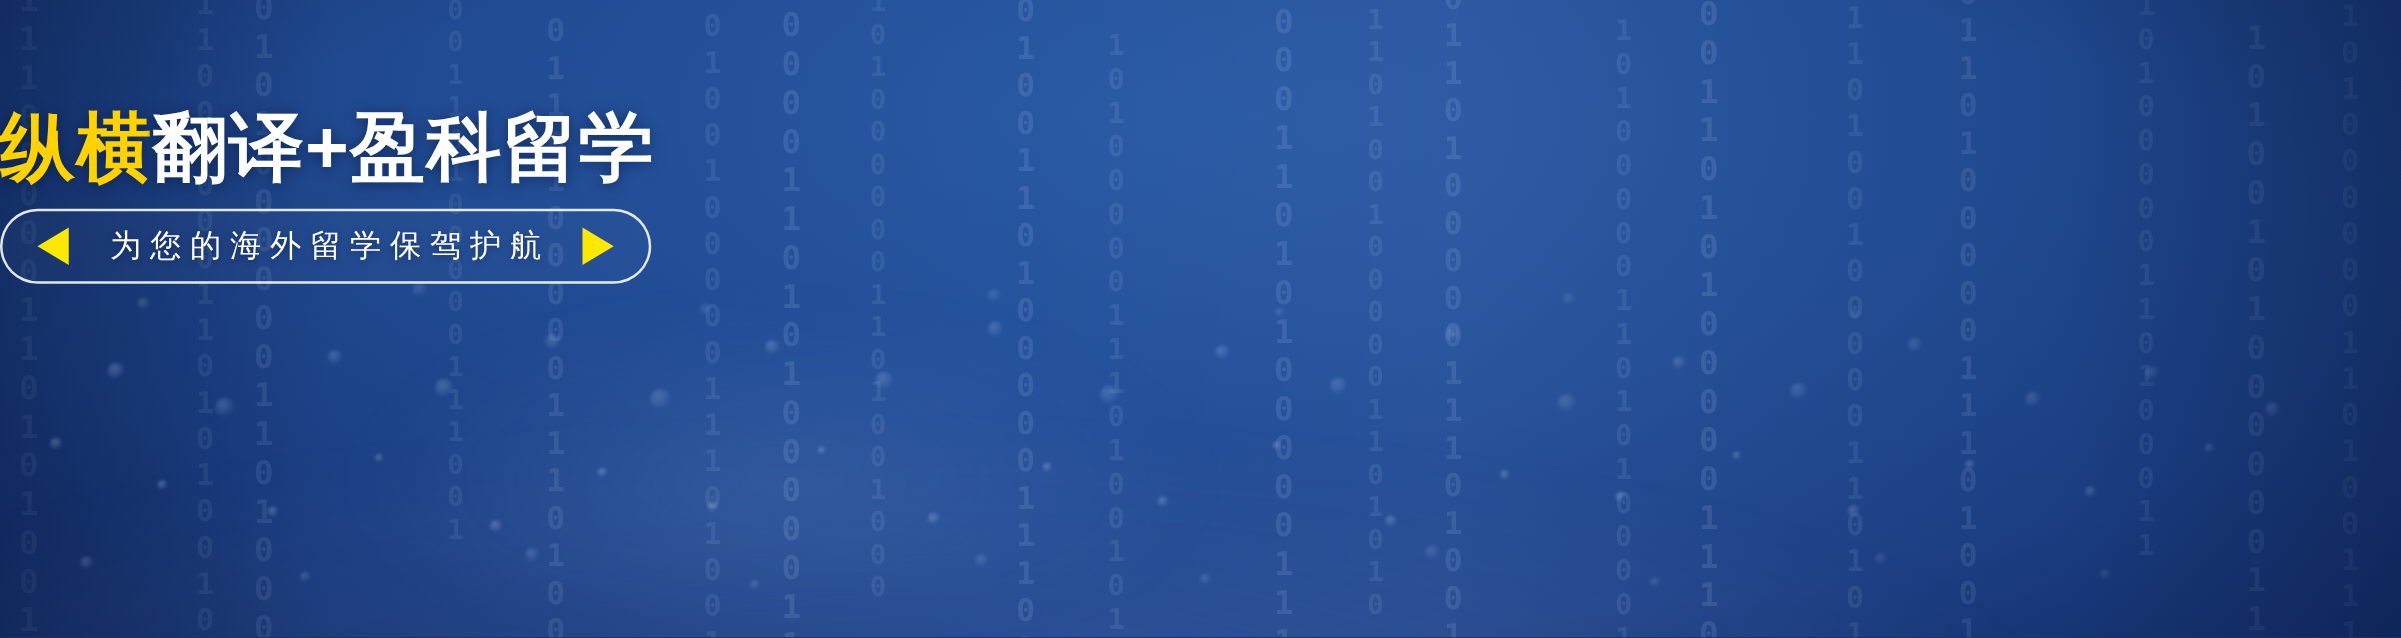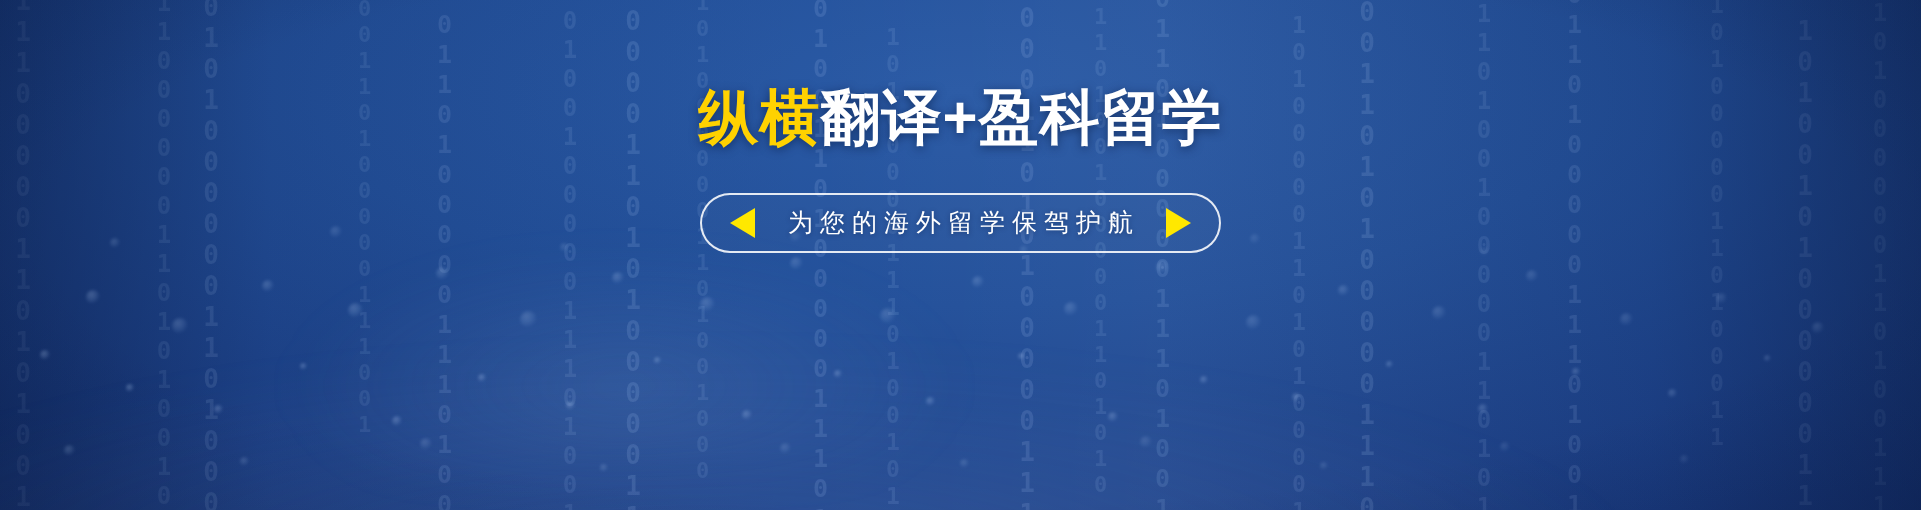--- a/index.html
+++ b/index.html
@@ -89,21 +89,21 @@
     background: radial-gradient(55% 90% at 50% 60%, rgba(170,205,250,0.13) 0%, rgba(170,205,250,0) 72%);
     filter: blur(26px);
   }
 
   
   .content {
     position: absolute;
     inset: 0;
     display: flex;
     flex-direction: column;
-    align-items: center;
+    align-items: flex-start;
     z-index: 5;
   }
 
   .headline {
     margin-top: 86px;
     font-size: 60px;
     line-height: 1.08;
     font-weight: 700;
     letter-spacing: 1px;
     white-space: nowrap;
@@ -120,21 +120,21 @@
     margin-top: 20px;
     font-size: 34px;
     font-weight: 400;
     color: #f2f6ff;
     letter-spacing: 1.5px;
     white-space: nowrap;
     text-shadow: 0 1px 6px rgba(4, 20, 58, 0.45);
   }
 
   .cta {
-    margin-top: 42px;
+    margin-top: 16px;
     height: 56px;
     padding: 0 28px;
     display: inline-flex;
     align-items: center;
     gap: 26px;
     border: 2px solid rgba(255,255,255,0.88);
     border-radius: 999px;
     background: rgba(255,255,255,0.02);
     cursor: pointer;
   }

